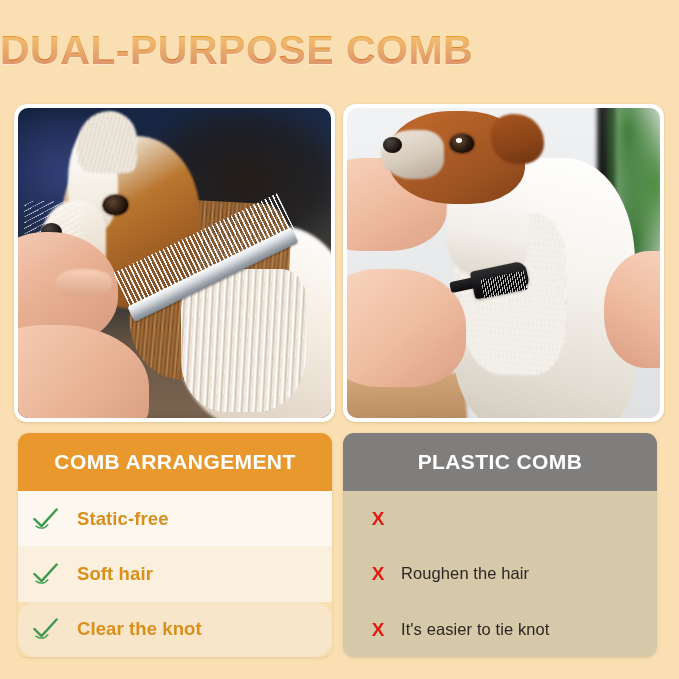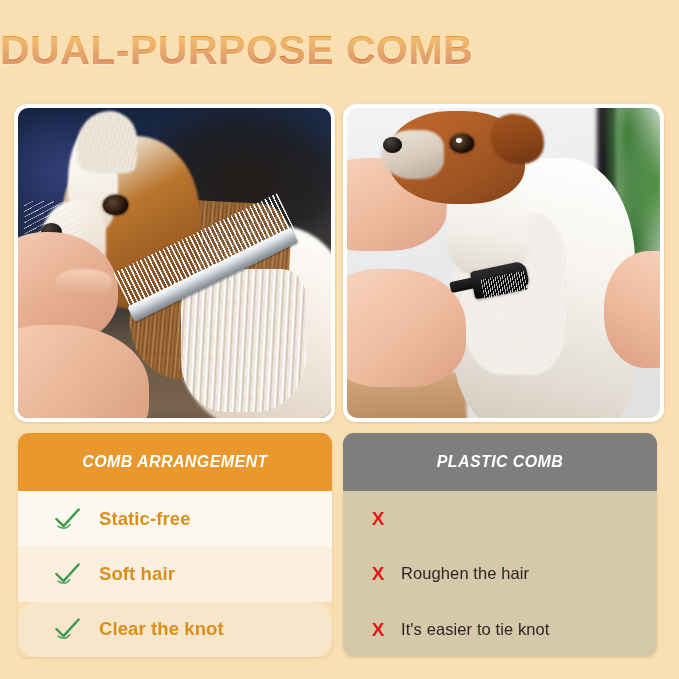--- a/index.html
+++ b/index.html
@@ -321,36 +321,35 @@
   }
 
   .panel-header {
     height: 58px;
     display: flex;
     align-items: center;
     justify-content: center;
   }
 
   .panel-header-text {
-    font-size: 16px;
+    font-size: 21px;
     font-weight: bold;
     color: #ffffff;
     letter-spacing: 0.4px;
     text-transform: uppercase;
     white-space: nowrap;
-    font-style: italic;
   }
 
   .hdr-good { background: #e8982c; }
   .hdr-bad  { background: #807e7d; }
 
   .panel-body { flex: 1; display: flex; flex-direction: column; }
 
   
-  .rows-good .row { flex: 1; display: flex; align-items: center; padding-left: 36px; }
+  .rows-good .row { flex: 1; display: flex; align-items: center; padding-left: 14px; }
   .rows-good .row:nth-child(1) { background: #fdf8ef; }
   .rows-good .row:nth-child(2) { background: #fbf0de; }
   .rows-good .row:nth-child(3) { background: #f8e6cb; border-radius: 19px; }
 
   .rows-bad { background: #d6c9aa; }
   .rows-bad .row { flex: 1; display: flex; align-items: center; padding-left: 27px; }
 
   .mark-check {
     width: 27px; height: 24px; flex: 0 0 27px;
     margin-right: 18px;

